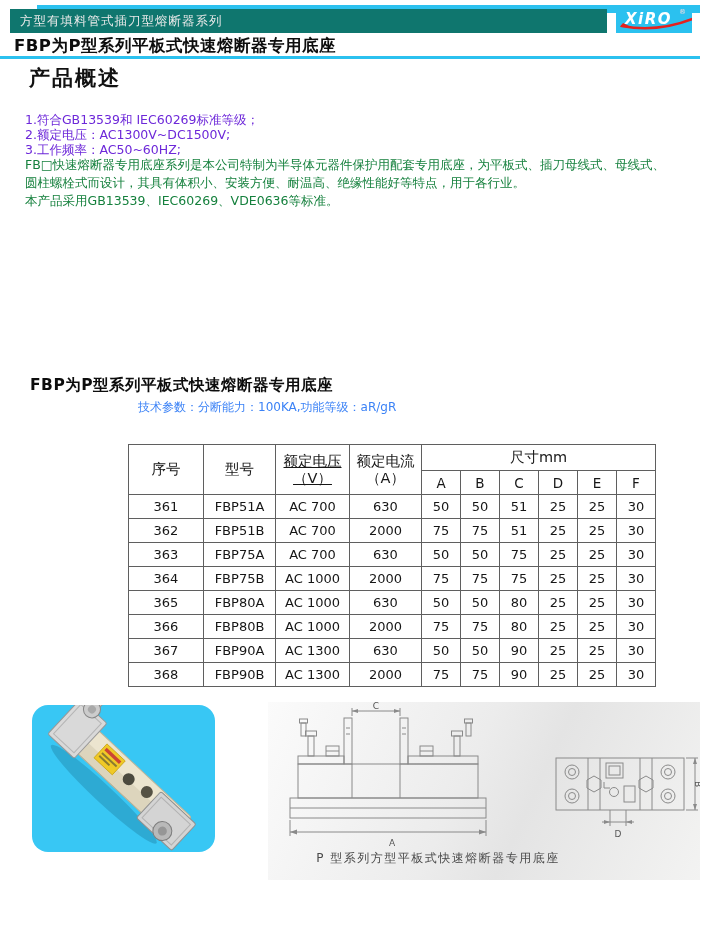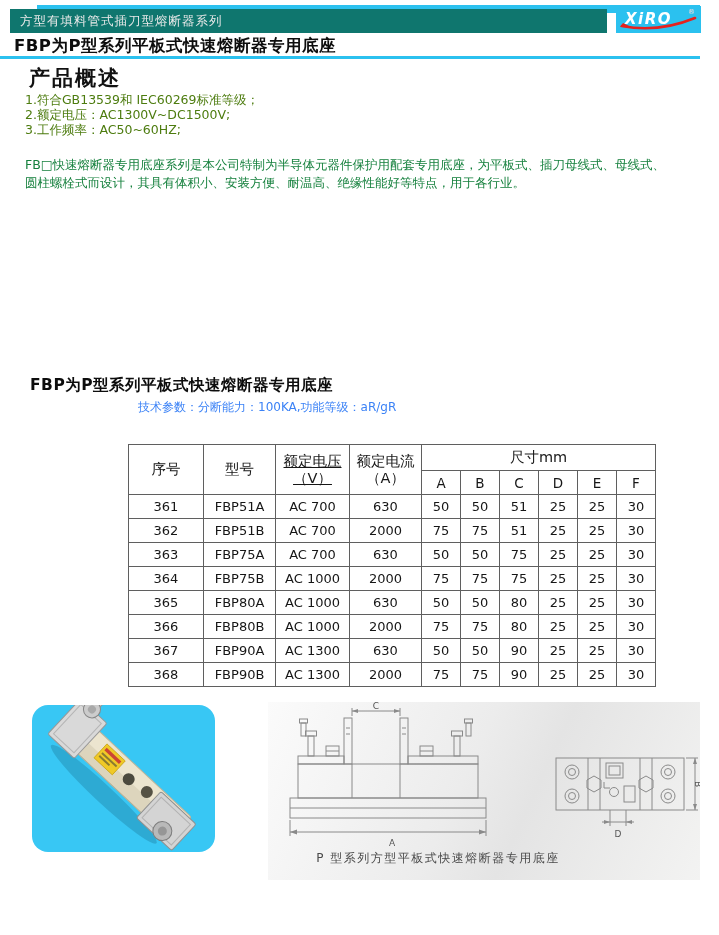--- a/index.html
+++ b/index.html
@@ -12,38 +12,38 @@
     overflow:hidden;
   }
   
   .top-strip { position:absolute; left:37px; top:5px; width:663px; height:8px; background:#2bc1ef; }
   .series-bar {
     position:absolute; left:10px; top:9px; width:597px; height:24px;
     background:#0f766e; color:#e9e9e9; font-size:12.5px; line-height:24px;
     padding-left:10px; letter-spacing:1px;
   }
   .logo-box {
-    position:absolute; left:616px; top:6px; width:85px; height:27px;
+    position:absolute; left:616px; top:6px; width:76px; height:27px;
     background:#2bc1ef; overflow:hidden;
   }
   .logo-text {
     position:absolute; left:9px; top:4px; color:#ffffff; font-weight:bold;
     font-size:15px; letter-spacing:1.5px; font-style:italic;
   }
   .logo-reg { position:absolute; right:6px; top:2px; color:#ffdddd; font-size:7px; }
   .logo-swoosh { position:absolute; left:0; top:0; }
   .page-title {
     position:absolute; left:14px; top:35px; font-size:16.5px; font-weight:bold; color:#0d0d0d;
     letter-spacing:0.5px;
   }
   .cyan-rule { position:absolute; left:0px; top:56px; width:700px; height:3px; background:#2bc1ef; }
 
   
   .overview-heading { position:absolute; left:29px; top:64px; font-size:21px; font-weight:bold; color:#111; letter-spacing:2px; }
-  .overview-list { position:absolute; left:25px; top:92px; font-size:12.5px; color:#4d7c0f; }
+  .overview-list { position:absolute; left:25px; top:112px; font-size:12.5px; color:#6d28d9; }
   .overview-list div { height:15px; line-height:15px; }
   .overview-para { position:absolute; left:25px; top:156px; width:670px; font-size:12.5px; color:#15803d; }
   .overview-para div { height:18px; line-height:18px; }
 
   
   .section-title { position:absolute; left:30px; top:375px; font-size:15.5px; font-weight:bold; color:#0d0d0d; letter-spacing:0.5px; }
   .tech-params { position:absolute; left:138px; top:399px; font-size:12px; color:#3b82f6; }
 
   
   .spec-table { position:absolute; left:128px; top:404px; border-collapse:collapse; table-layout:fixed;margin-top:40px; }
@@ -99,20 +99,21 @@
 
 <div class="overview-list">
   <div>1.符合GB13539和 IEC60269标准等级；</div>
   <div>2.额定电压：AC1300V~DC1500V;</div>
   <div>3.工作频率：AC50~60HZ;</div>
 </div>
 
 <div class="overview-para">
   <div>FB□快速熔断器专用底座系列是本公司特制为半导体元器件保护用配套专用底座，为平板式、插刀母线式、母线式、</div>
   <div>圆柱螺栓式而设计，其具有体积小、安装方便、耐温高、绝缘性能好等特点，用于各行业。</div>
+  <div>本产品采用GB13539、IEC60269、VDE0636等标准。</div>
 </div>
 
 <div class="section-title">FBP为P型系列平板式快速熔断器专用底座</div>
 <div class="tech-params">技术参数：分断能力：100KA,功能等级：aR/gR</div>
 
 <table class="spec-table">
   <thead>
     <tr class="h-top">
       <th class="col-seq" rowspan="2">序号</th>
       <th class="col-model" rowspan="2">型号</th>

